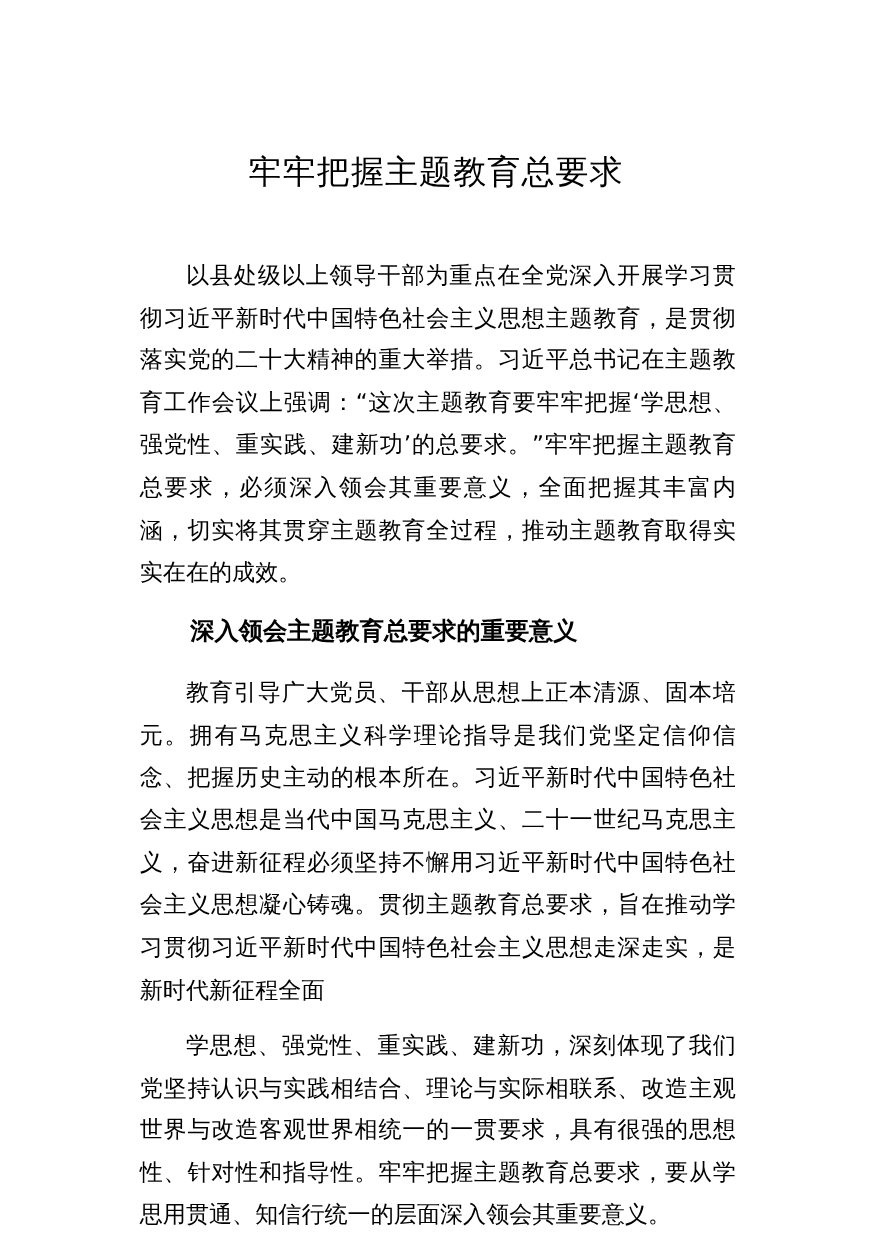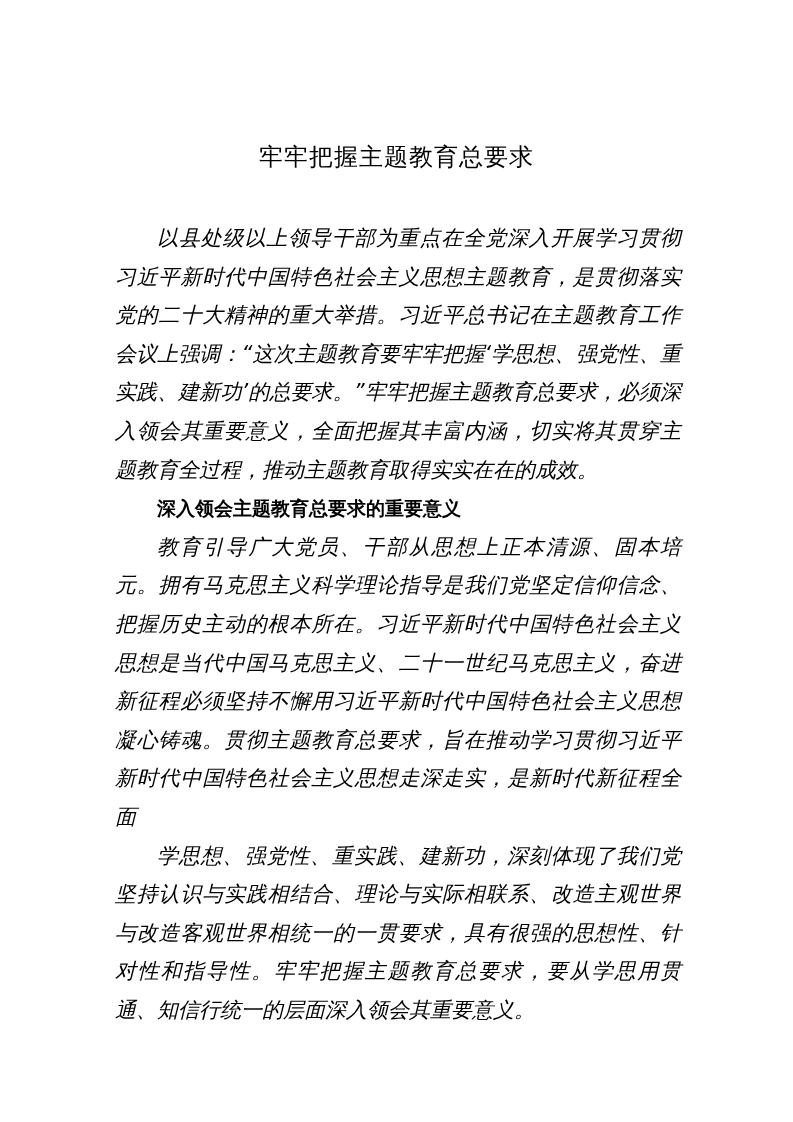--- a/index.html
+++ b/index.html
@@ -16,48 +16,47 @@
     font-family: "DejaVu Sans", sans-serif;
     overflow: hidden;
   }
   .doc-title {
     position: absolute;
     top: 134px;
     left: 0;
     width: 100%;
     margin: 0;
     text-align: center;
-    font-size: 24px;
+    font-size: 30px;
     line-height: 46px;
     font-weight: normal;
     letter-spacing: 1px;
     color: #000000;
   }
   .doc-body {
     position: absolute;
     top: 219px;
     left: 115px;
     width: 566px;
     font-size: 21px;
     line-height: 38.6px;
     text-align: justify;
     text-justify: inter-character;
     color: #000000;
   }
   .doc-body p {
-    margin: 0;
+    margin: 12px;
     padding: 0;
     text-indent: 42px;
-    font-style: italic;
   }
   .doc-body h2 {
-    margin: 0;
+    margin: 16px;
     padding: 0;
     text-indent: 42px;
-    font-size: 19px;
+    font-size: 22px;
     line-height: 38.6px;
     font-weight: bold;
   }
 </style>
 </head>
 <body>
 
 <div class="page">
   <h1 class="doc-title">牢牢把握主题教育总要求</h1>
 

